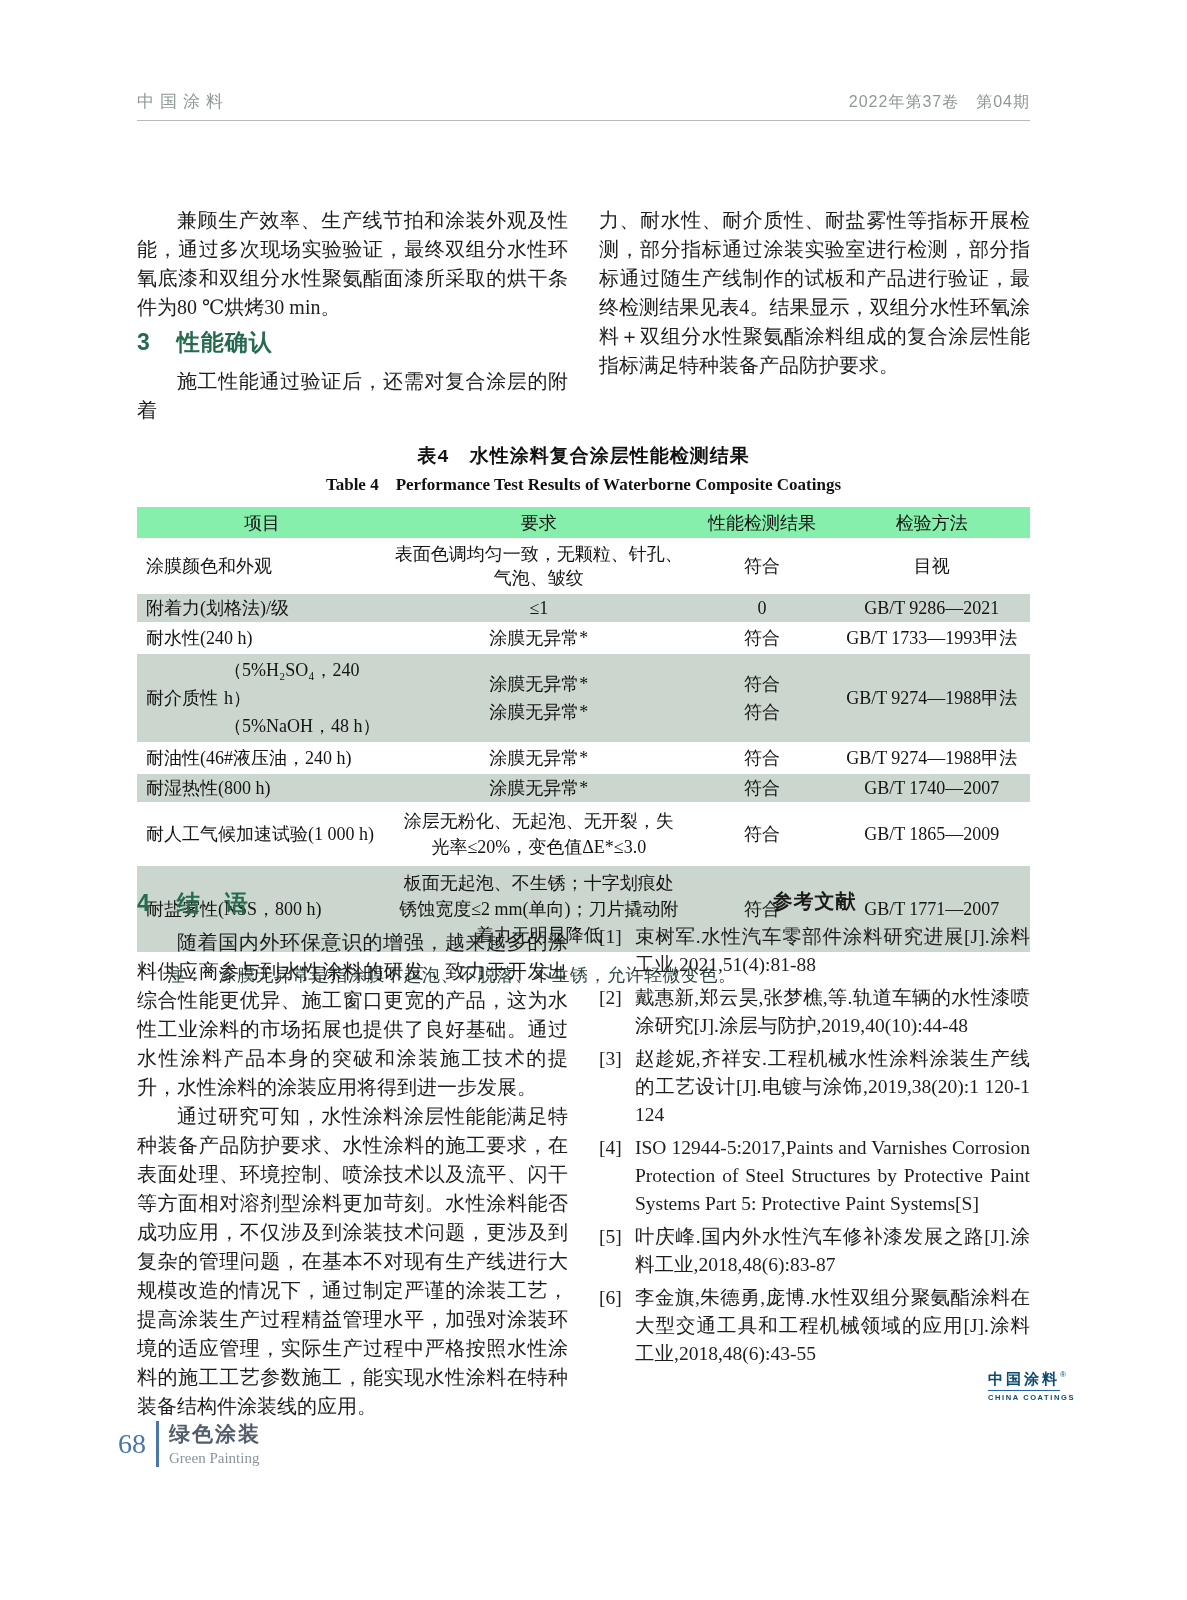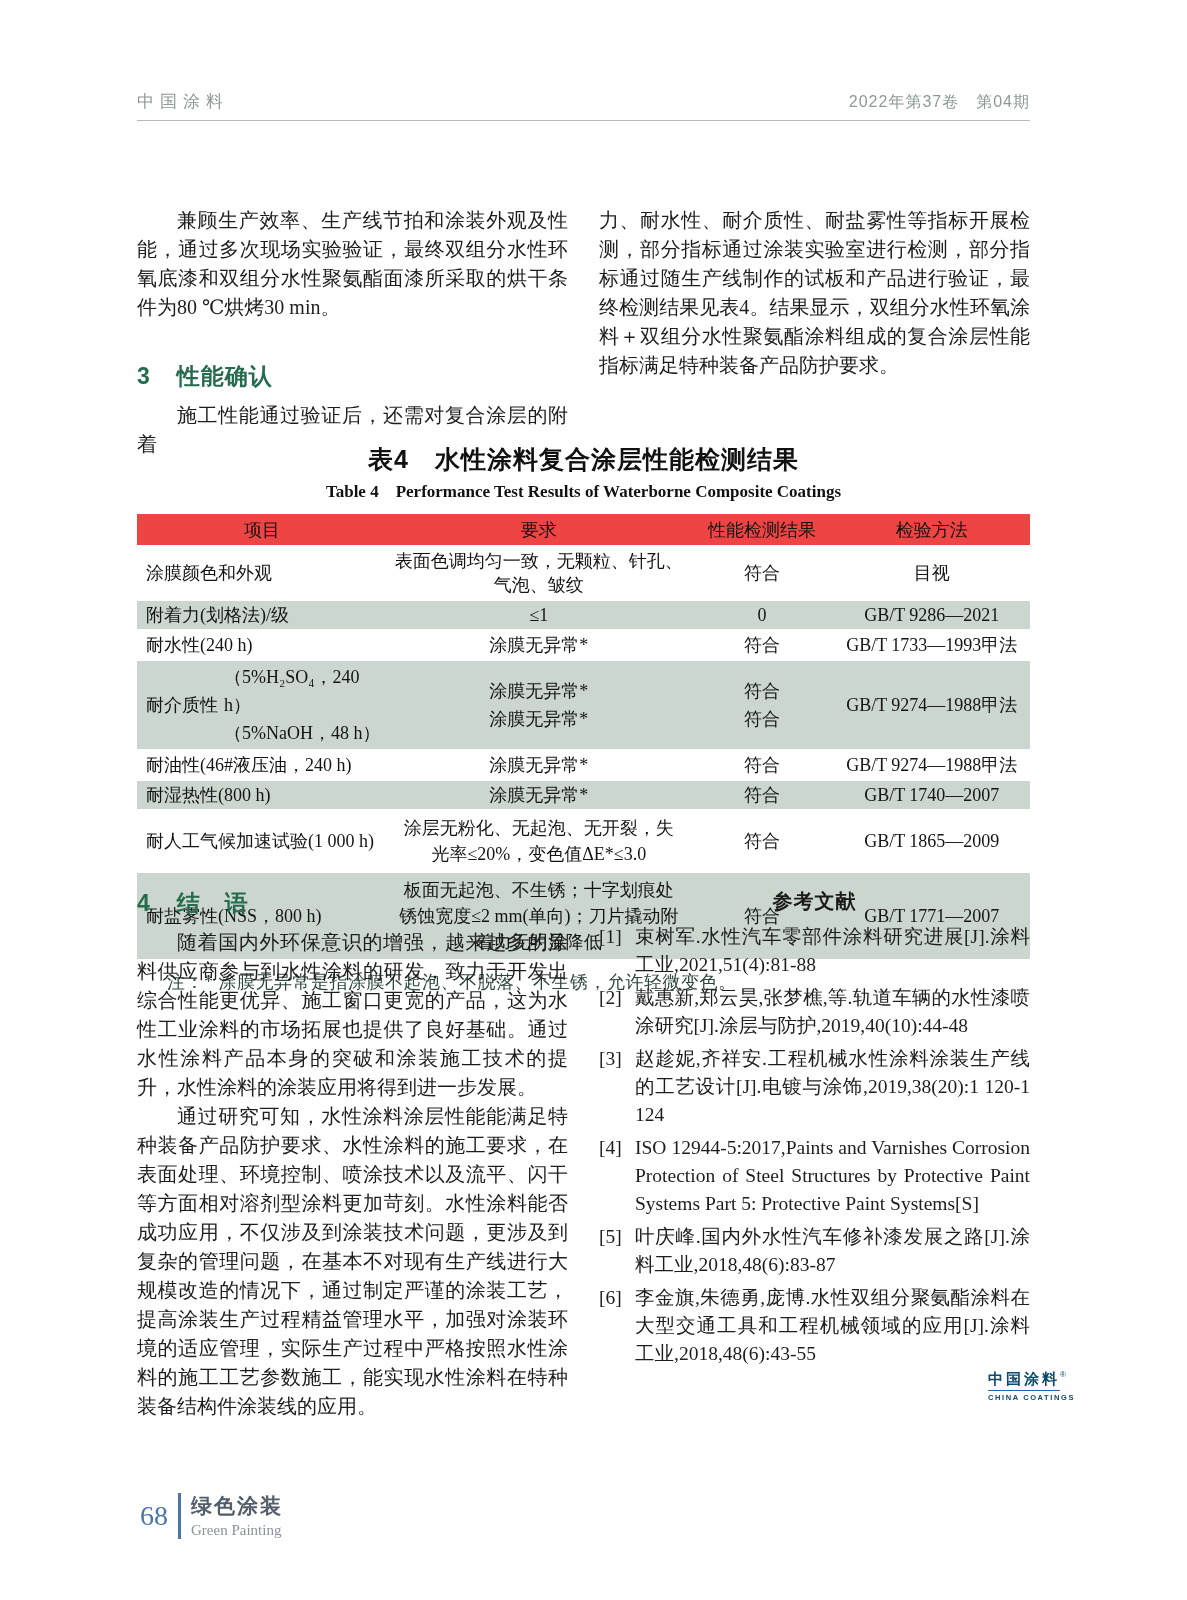--- a/index.html
+++ b/index.html
@@ -29,36 +29,36 @@
   .col  { width:431px; }
   .body-text {
     font-size:20px; line-height:29px; text-align:justify;
     color:#1d1d1f;
   }
   .indent { text-indent:2em; }
 
   .sec-heading {
     font-family:"Liberation Sans","DejaVu Sans",sans-serif;
     font-weight:bold; font-size:23px; color:#266b4d;
-    margin-top:39px; margin-bottom:9px; letter-spacing:1px;
+    margin-top:5px; margin-bottom:9px; letter-spacing:1px;
   }
   .sec-heading .sec-num { margin-right:26px; }
 
   
   .table-block { position:absolute; left:137px; top:443px; width:893px; }
   .tbl-title-zh {
-    text-align:center; font-family:Liberation Sans, sans-serif;
-    font-weight:bold; font-size:25px; color:#111; margin-bottom:4px; letter-spacing:1px;
+    text-align:center; font-family:Liberation Mono, monospace;
+    font-weight:bold; font-size:19px; color:#111; margin-bottom:4px; letter-spacing:1px;
   }
   .tbl-title-en {
     text-align:center; font-weight:bold; font-size:17px; color:#111; margin-bottom:11px;
   }
   table.perf { width:100%; border-collapse:collapse; font-size:18px; color:#141414; }
   table.perf th {
-    background:#ef4444; font-weight:normal; height:32px;
+    background:#86efac; font-weight:normal; height:32px;
     border-bottom:2px solid #fff; padding:2px 4px; text-align:center;
   }
   table.perf td {
     height:30px; border-bottom:2px solid #fff; padding:2px 4px;
     vertical-align:middle; text-align:center;
   }
   table.perf .c-item  { text-align:left; padding-left:9px; }
   tr.row-green td { background:#cbd6ce; }
   .media-cell { display:flex; align-items:center; }
   .media-cell .media-item { width:78px; flex-shrink:0; }
@@ -79,21 +79,21 @@
   .ref-text { flex:1; text-align:justify; }
 
   
   .brand-logo { position:absolute; left:988px; top:1370px; color:#0c4a6e;
     font-family:"Liberation Sans","DejaVu Sans",sans-serif; text-align:left; }
   .brand-zh { font-weight:bold; font-size:15px; letter-spacing:3px; border-bottom:1px solid #1f63ae; padding-bottom:1px; display:inline-block; }
   .brand-mark { font-size:8px; vertical-align:top; }
   .brand-en { font-weight:bold; font-size:7.5px; letter-spacing:1.6px; margin-top:2px; }
 
   
-  .page-footer { position:absolute; left:118px; top:1492px; display:flex; align-items:center;margin-left:22px; }
+  .page-footer { position:absolute; left:118px; top:1420px; display:flex; align-items:center; }
   .page-num { font-size:28px; color:#4a76aa; font-family:"Liberation Serif","DejaVu Serif",serif; margin-right:10px; }
   .footer-bar { width:3px; height:46px; background:#4a76aa; margin-right:10px; }
   .footer-col-zh { font-family:"Liberation Sans","DejaVu Sans",sans-serif; font-weight:bold;
     font-size:21px; color:#525e6a; letter-spacing:2px;text-align:right; }
   .footer-col-en { font-size:15px; color:#8b939e; margin-top:2px; }
 </style>
 </head>
 <body>
 
 <div class="page">

